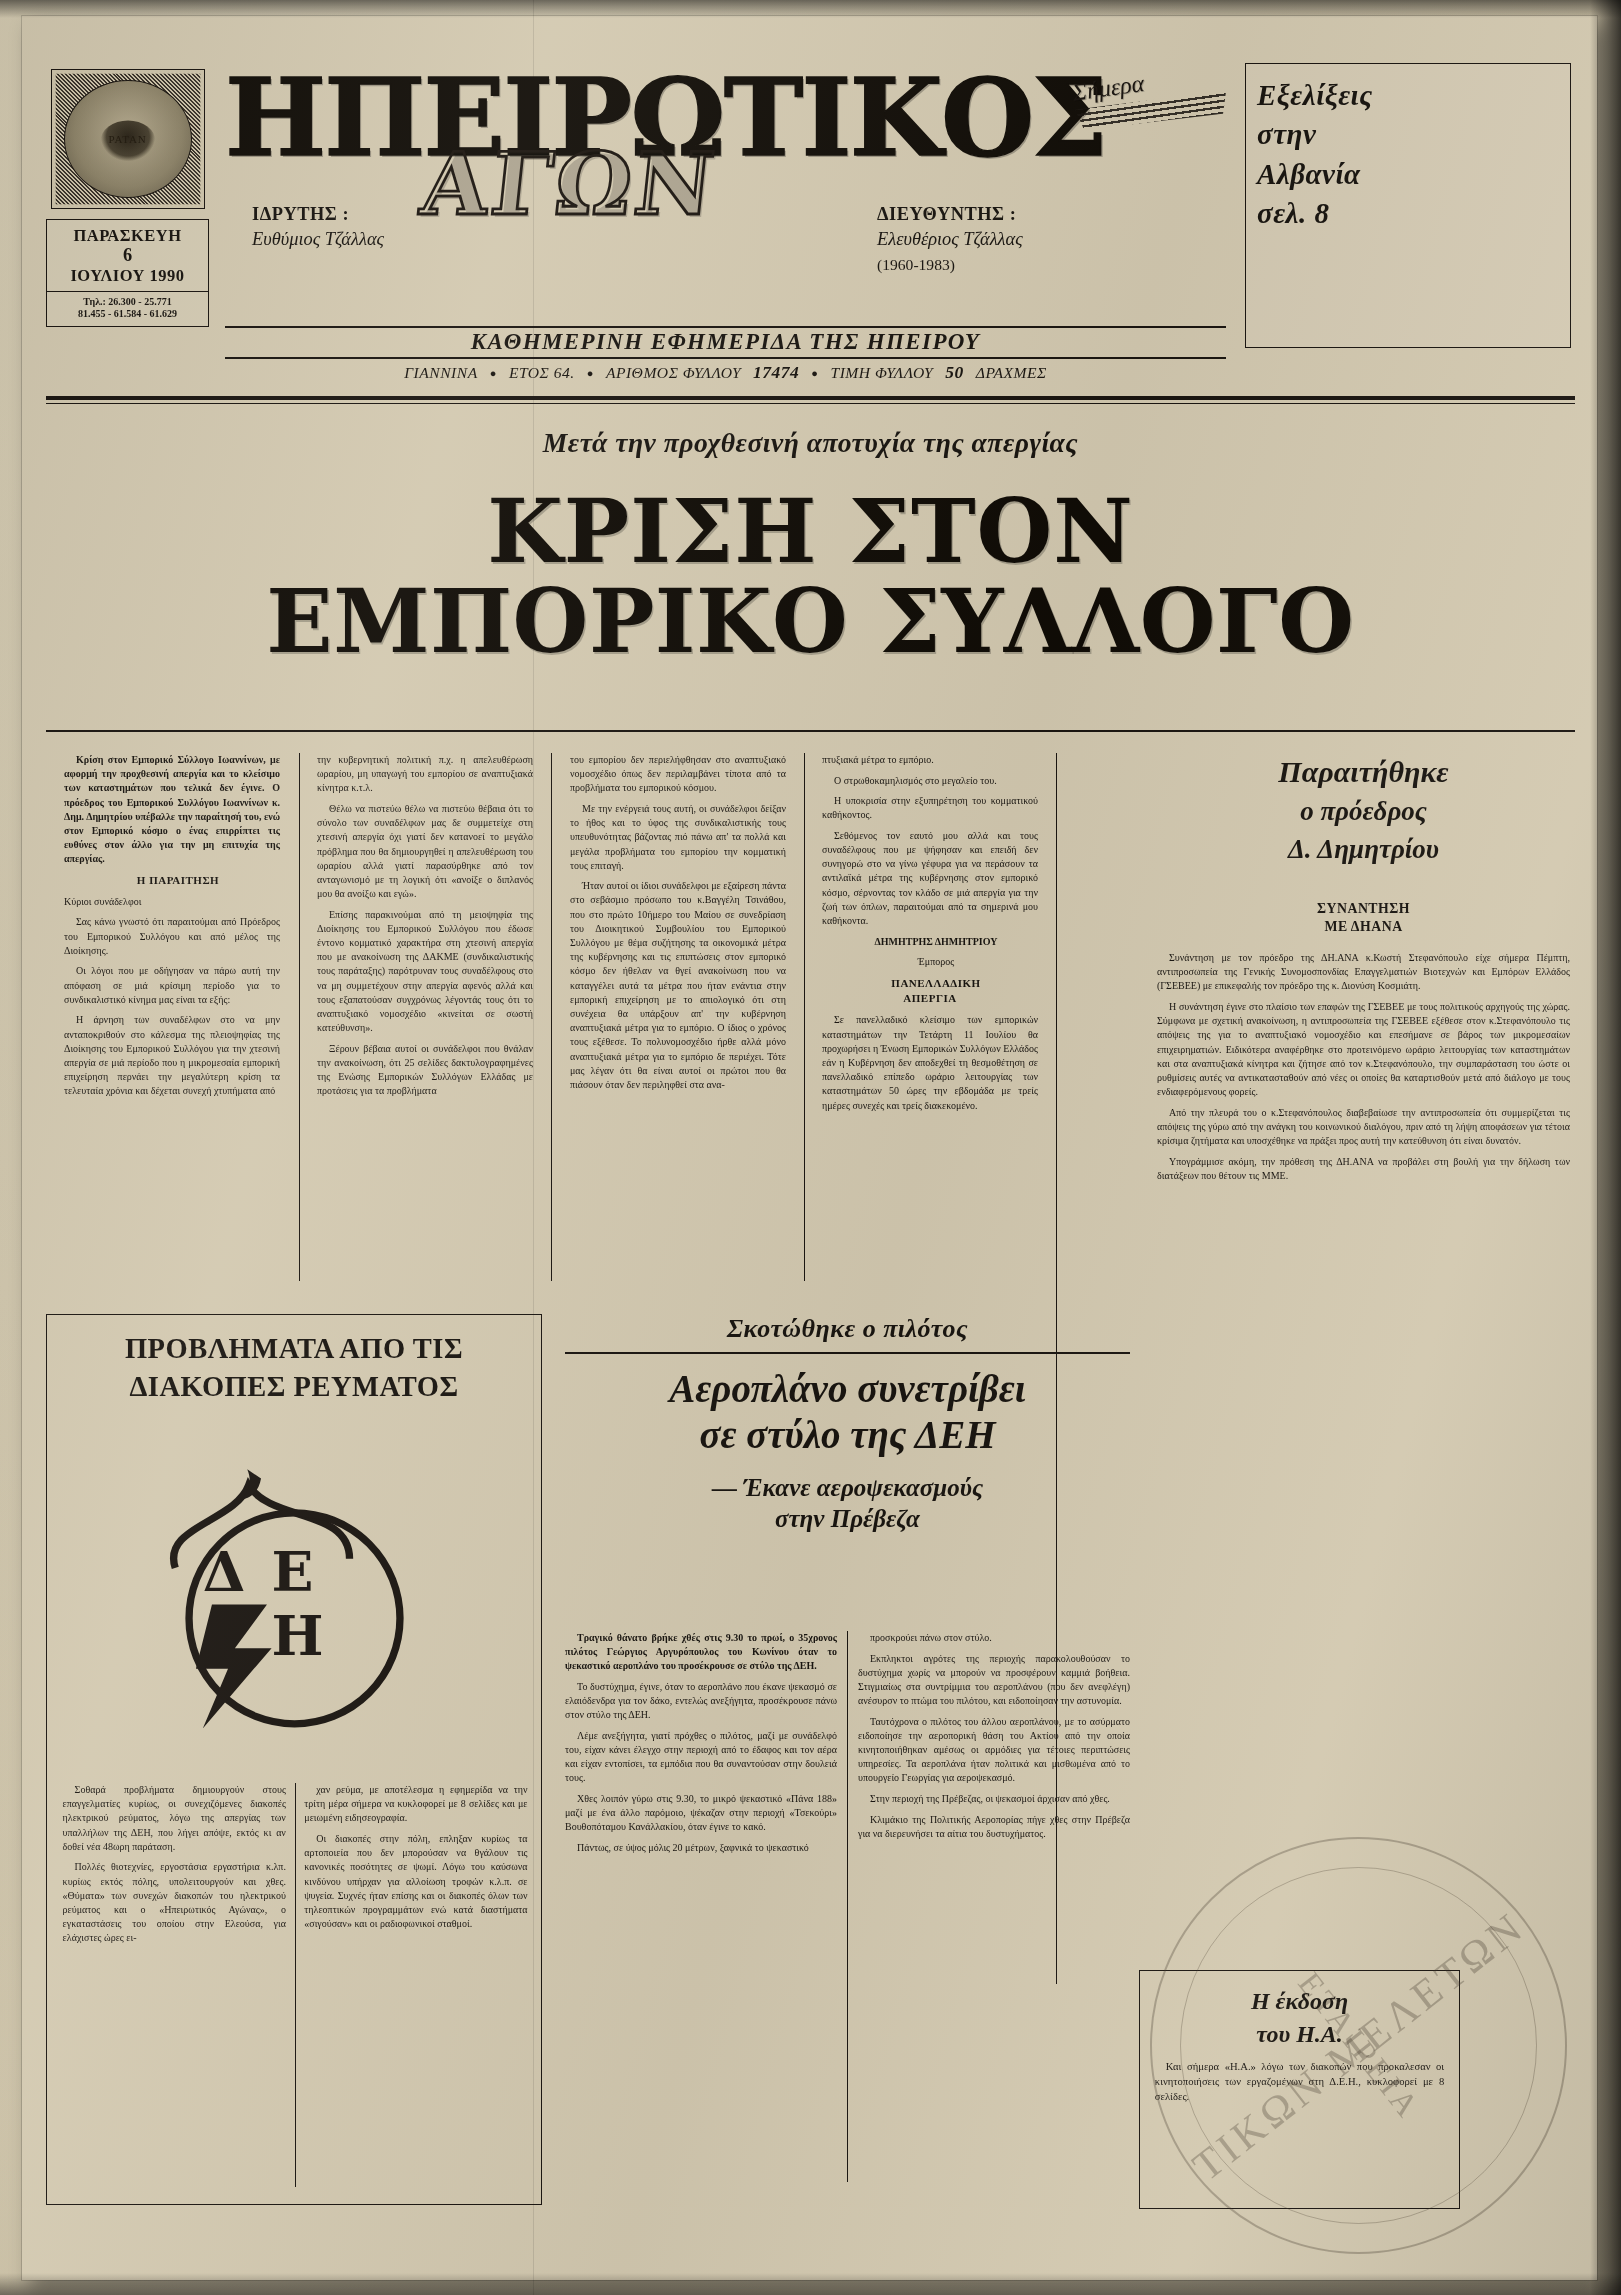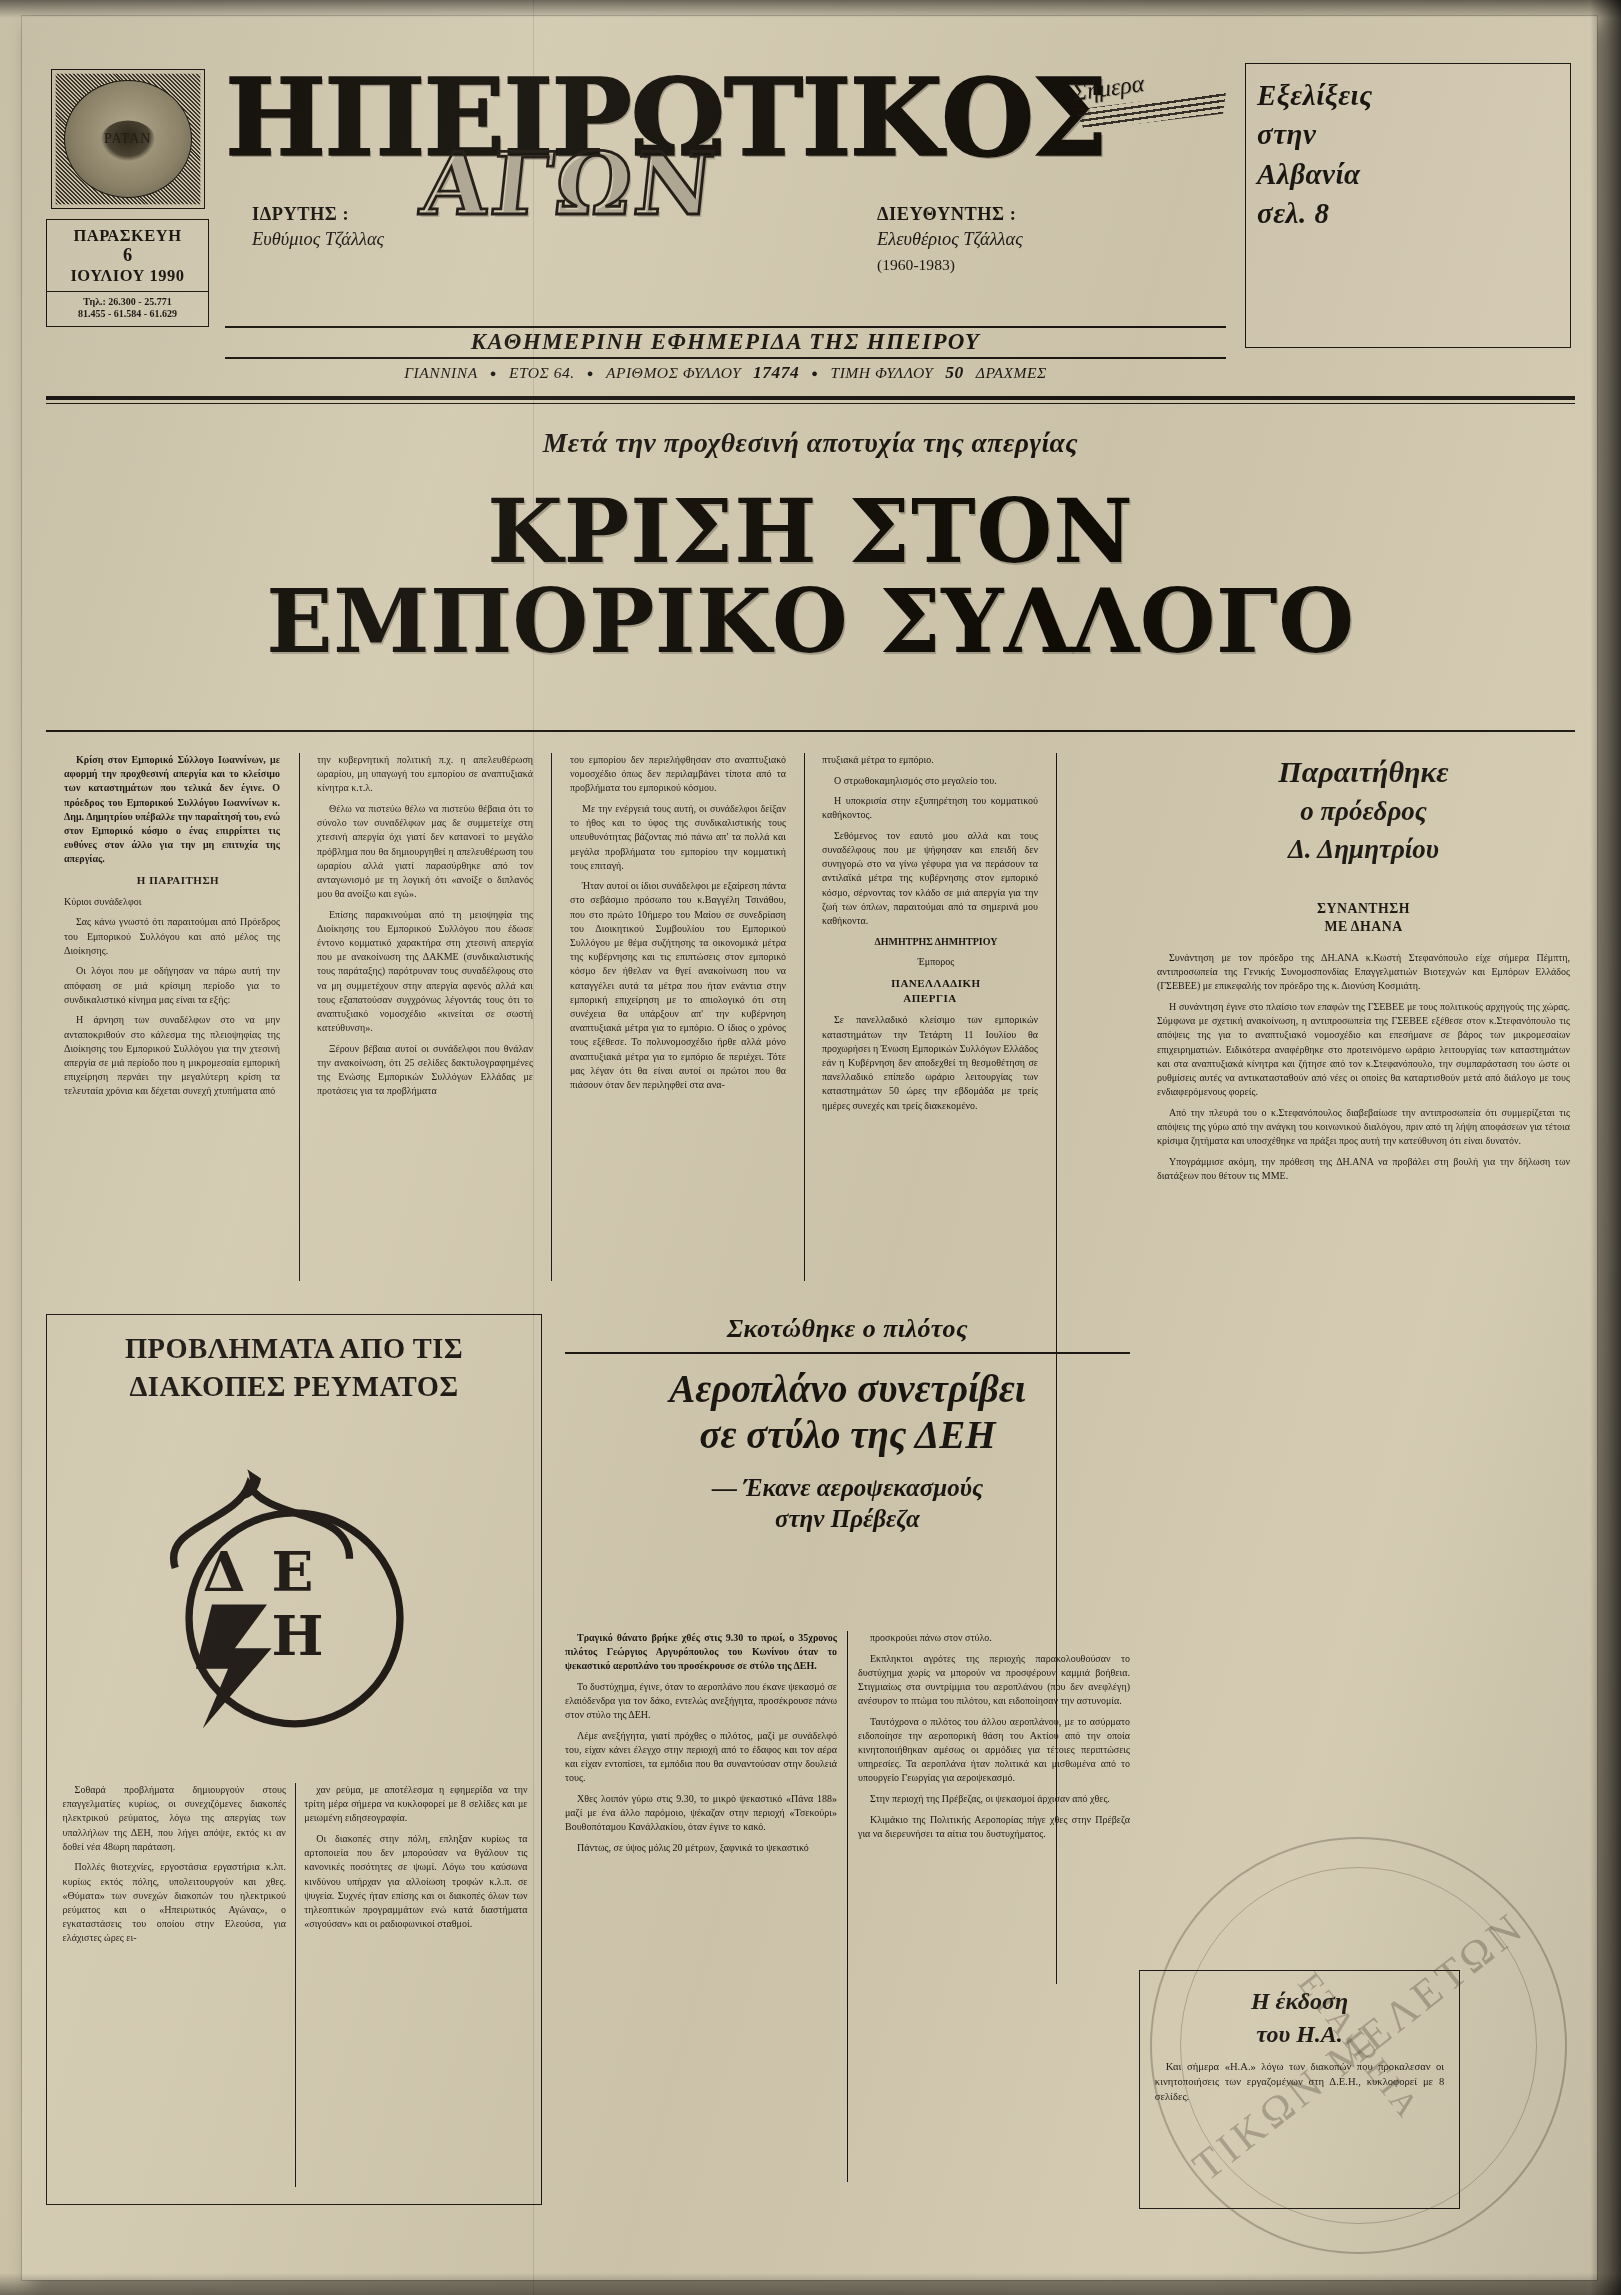--- a/index.html
+++ b/index.html
@@ -64,21 +64,21 @@
     overflow:hidden;
   }
   .stamp-inner::after{
     content:"";position:absolute;left:50%;top:52%;width:55px;height:41px;
     transform:translate(-50%,-50%);
     background:
       radial-gradient(ellipse at 50% 40%, #2b2418 0%, #4a4231 55%, rgba(0,0,0,0) 70%);
     border-radius:50%;
   }
   .stamp-txt{
-    position:relative;z-index:2;font-size:14px;letter-spacing:0.9px;color:#241d12;
+    position:relative;z-index:2;font-size:11px;letter-spacing:0.9px;color:#241d12;
     font-family:"Liberation Serif",serif;
   }
 
   .datebox{
     position:absolute;left:0px;top:164px;width:161px;height:106px;
     border:1.4px solid #1a1510;
     text-align:center;
     background:rgba(255,255,255,0.06);
   }
   .datebox .d1{font-size:16.5px;font-weight:bold;letter-spacing:0.5px;margin-top:6.4px;}

